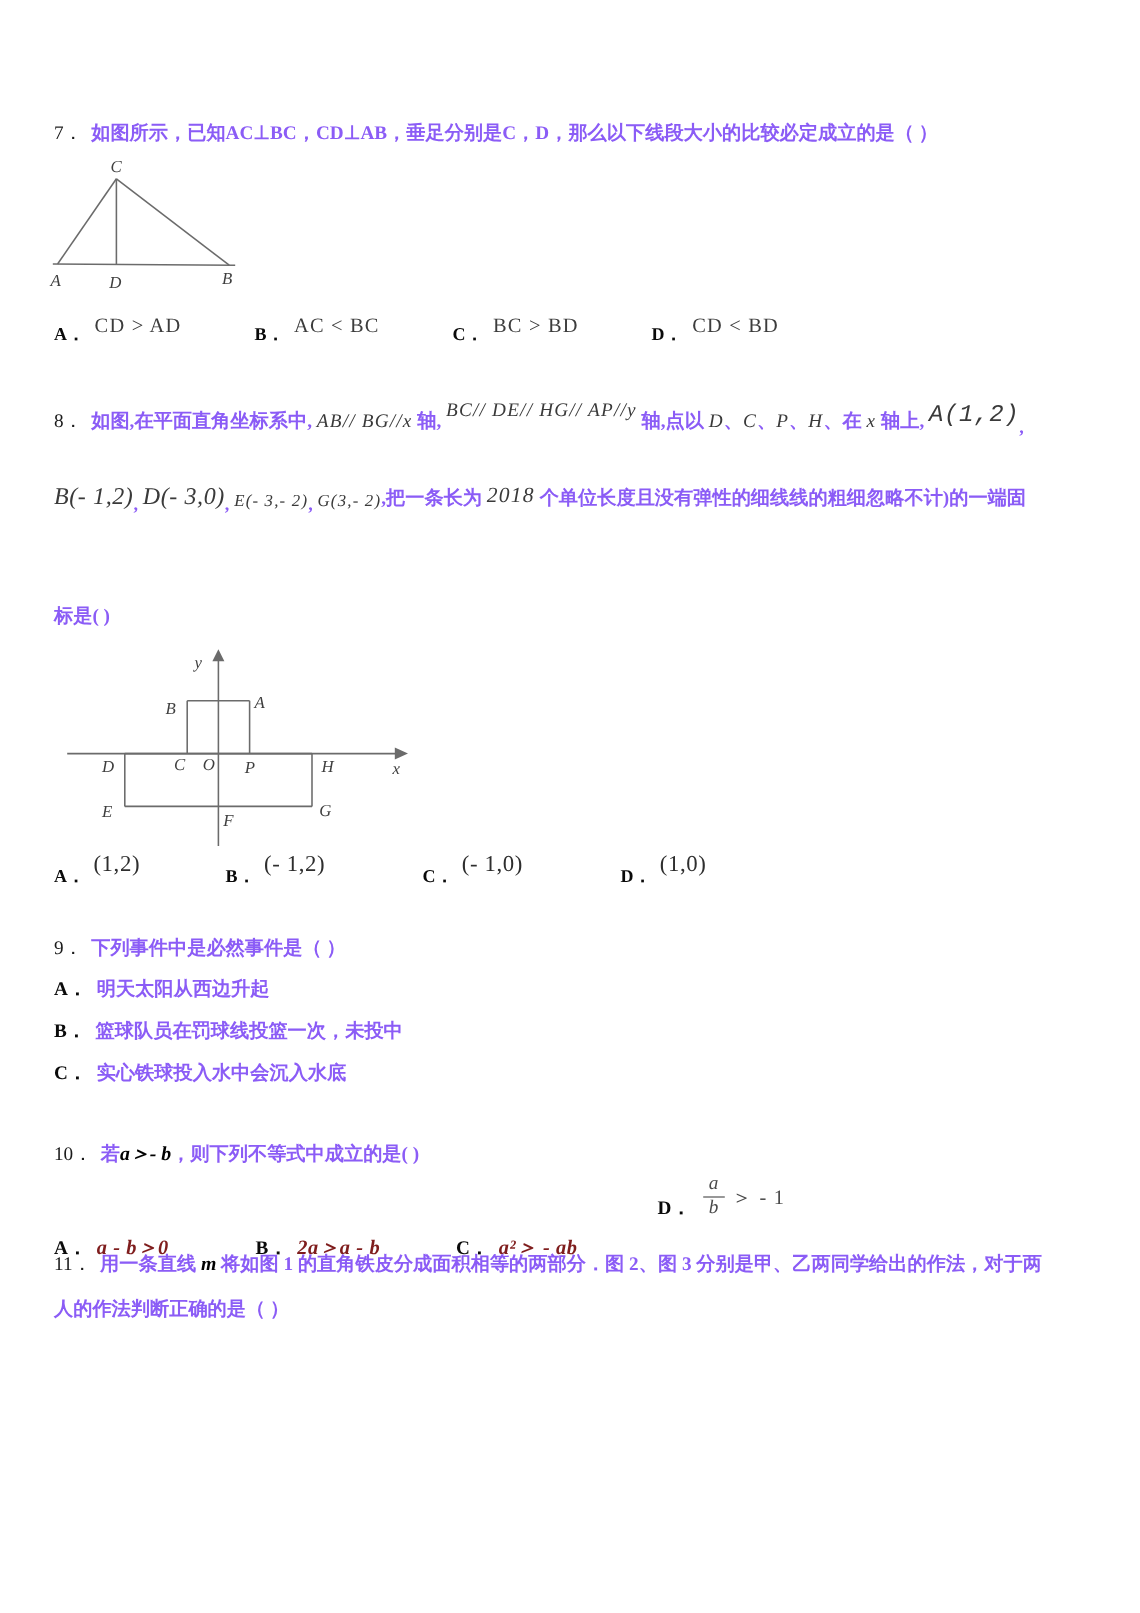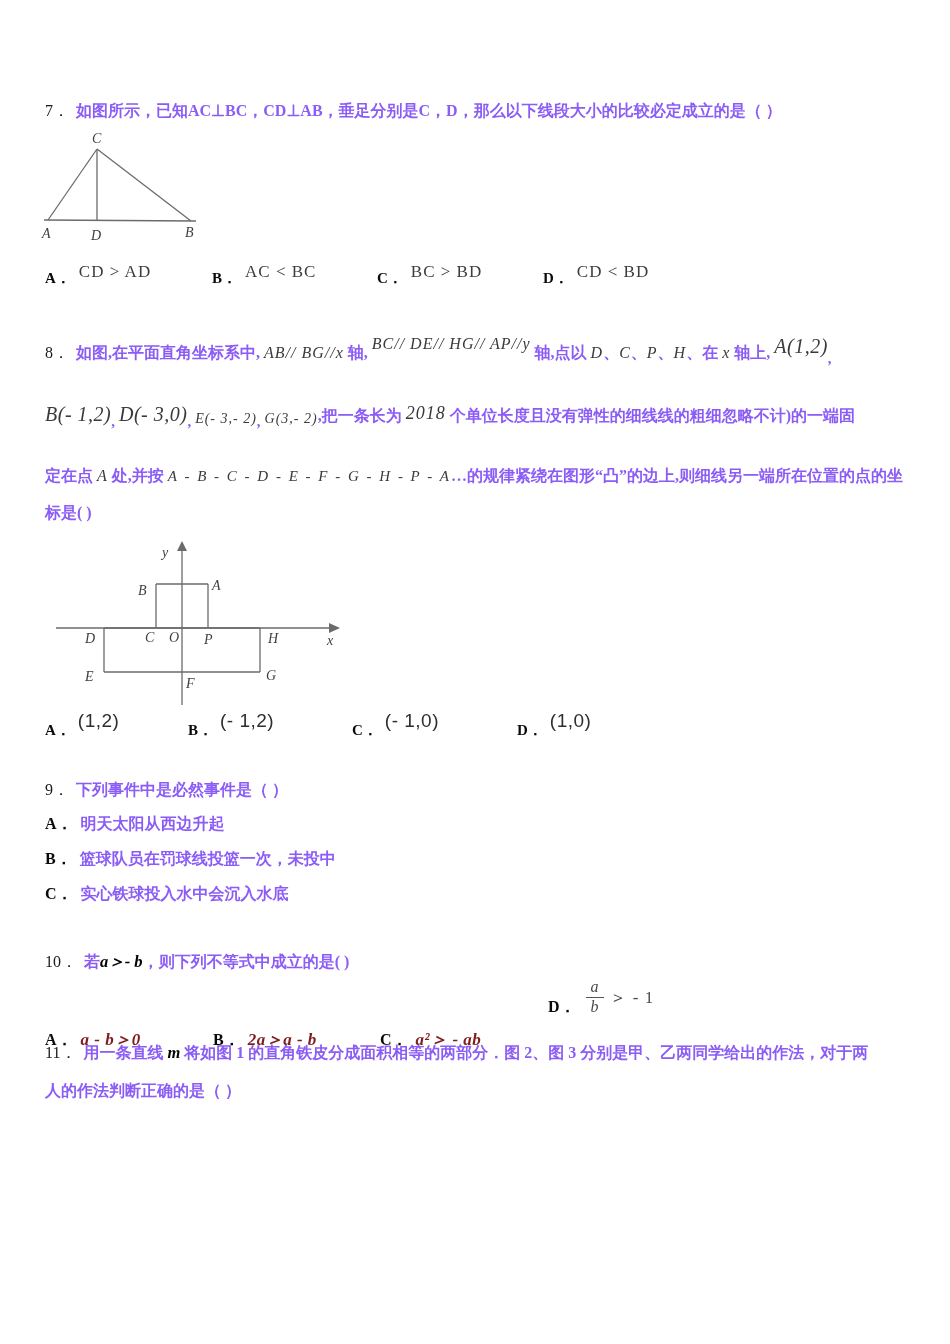--- a/index.html
+++ b/index.html
@@ -6,28 +6,28 @@
   #page{position:relative;width:950px;height:1344px;background:#ffffff;overflow:hidden;
         font-family:"Liberation Serif",serif;color:#111;}
   .abs{position:absolute;white-space:nowrap;}
   .cn{font-family:"Liberation Serif",serif;font-weight:bold;color:#8b5cf6;font-size:16px;}
   .num{font-family:"Liberation Serif",serif;font-weight:normal;color:#1a1a1a;font-size:16px;padding-right:7px;}
   .math{font-family:"Liberation Serif",serif;font-style:italic;font-weight:normal;color:#3a3a3a;
         font-size:16px;letter-spacing:1px;}
   .math-lg{font-size:20px;letter-spacing:0.5px;}
   .math-sm{font-size:14px;position:relative;top:2px;text-align:center;}
   .raise8{position:relative;top:-9px;}
-  .raise5{position:relative;top:-5px;}
+  .raise5{position:relative;top:-5px;font-family:Liberation Mono, monospace;}
   .drop{position:relative;top:5px;font-size:15px;}
   .seq{letter-spacing:2px;}
   .opt{position:absolute;display:flex;align-items:flex-end;}
   .opt-label{font-family:"Liberation Serif",serif;font-weight:bold;font-size:15px;color:#0a0a0a;}
   .opt-math{font-family:"Liberation Serif",serif;font-style:normal;color:#3c3c3c;font-size:17px;
             letter-spacing:1px;margin-left:8px;position:relative;top:-6px;}
-  .opt-coord{font-family:Liberation Sans, sans-serif;color:#2e2e2e;font-size:19px;letter-spacing:0.5px;
+  .opt-coord{font-family:Liberation Serif, serif;color:#2e2e2e;font-size:19px;letter-spacing:0.5px;
              margin-left:7px;position:relative;top:-8px;}
   .opt-cn{margin-left:8px;}
   .opt-mbold{font-family:"Liberation Serif",serif;font-weight:bold;font-style:italic;color:#7f1d1d;
              font-size:17px;margin-left:8px;letter-spacing:0.5px;margin-top:34px;}
   .mbold{font-family:"Liberation Serif",serif;font-weight:bold;font-style:italic;color:#000;font-size:16.5px;}
   .frac{display:inline-flex;flex-direction:column;align-items:center;font-family:"Liberation Serif",serif;
         font-style:italic;color:#4a4a4a;font-size:16px;line-height:1.15;margin-left:10px;vertical-align:middle;}
   .frac-top{border-bottom:1.2px solid #555;padding:0 5px 1px 5px;}
   .frac-rest{font-family:"Liberation Serif",serif;color:#4a4a4a;font-size:17px;letter-spacing:1px;
              margin-left:6px;align-self:center;position:relative;top:10px;}
@@ -90,26 +90,20 @@
 
   <div class="abs" style="left:45px;top:403px;">
     <span class="math math-lg">B(- 1,2)</span><span class="cn drop">,</span>
     <span class="math math-lg">D(- 3,0)</span><span class="cn drop">,</span>
     <span class="math math-sm">E(- 3,- 2)</span><span class="cn drop">,</span>
     <span class="math math-sm">G(3,- 2)</span><span class="cn">,把一条长为</span>
     <span class="math" style="font-size:18px;position:relative;top:-2px;">2018</span>
     <span class="cn">个单位长度且没有弹性的细线线的粗细忽略不计)的一端固</span>
   </div>
 
-  <div class="abs" style="left:45px;top:466px;">
-    <span class="cn">定在点</span>
-    <span class="math">A</span>
-    <span class="cn">处,并按</span>
-    <span class="math seq" style="font-size:15px;">A - B - C - D - E - F - G - H - P - A</span><span class="cn">…的规律紧绕在图形“凸”的边上,则细线另一端所在位置的点的坐</span>
-  </div>
 
   <div class="abs" style="left:45px;top:503px;">
     <span class="cn">标是(  )</span>
   </div>
 
   <div class="abs" style="left:42px;top:540px;">
     <svg width="310" height="170" viewBox="0 0 310 170">
 
       <line class="stroke" x1="14" y1="88" x2="288" y2="88"></line>
       <path class="arrow" d="M287,83 L298,88 L287,93 Z"></path>

